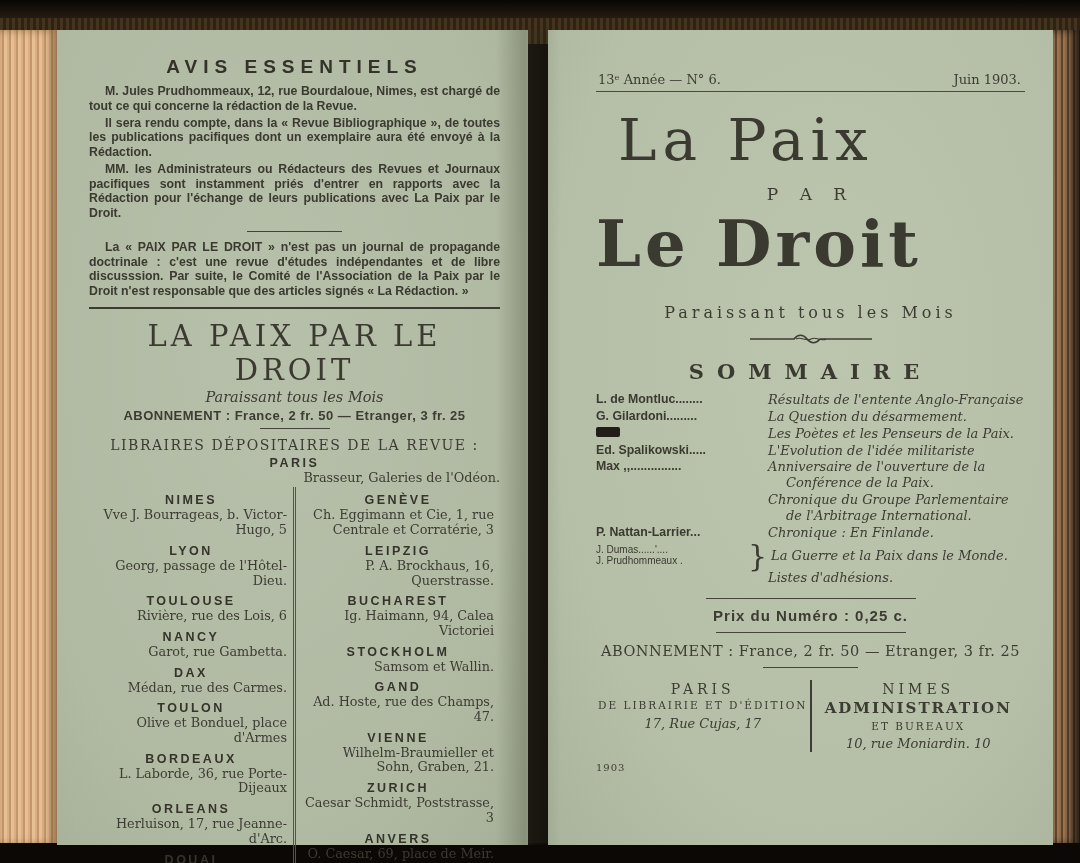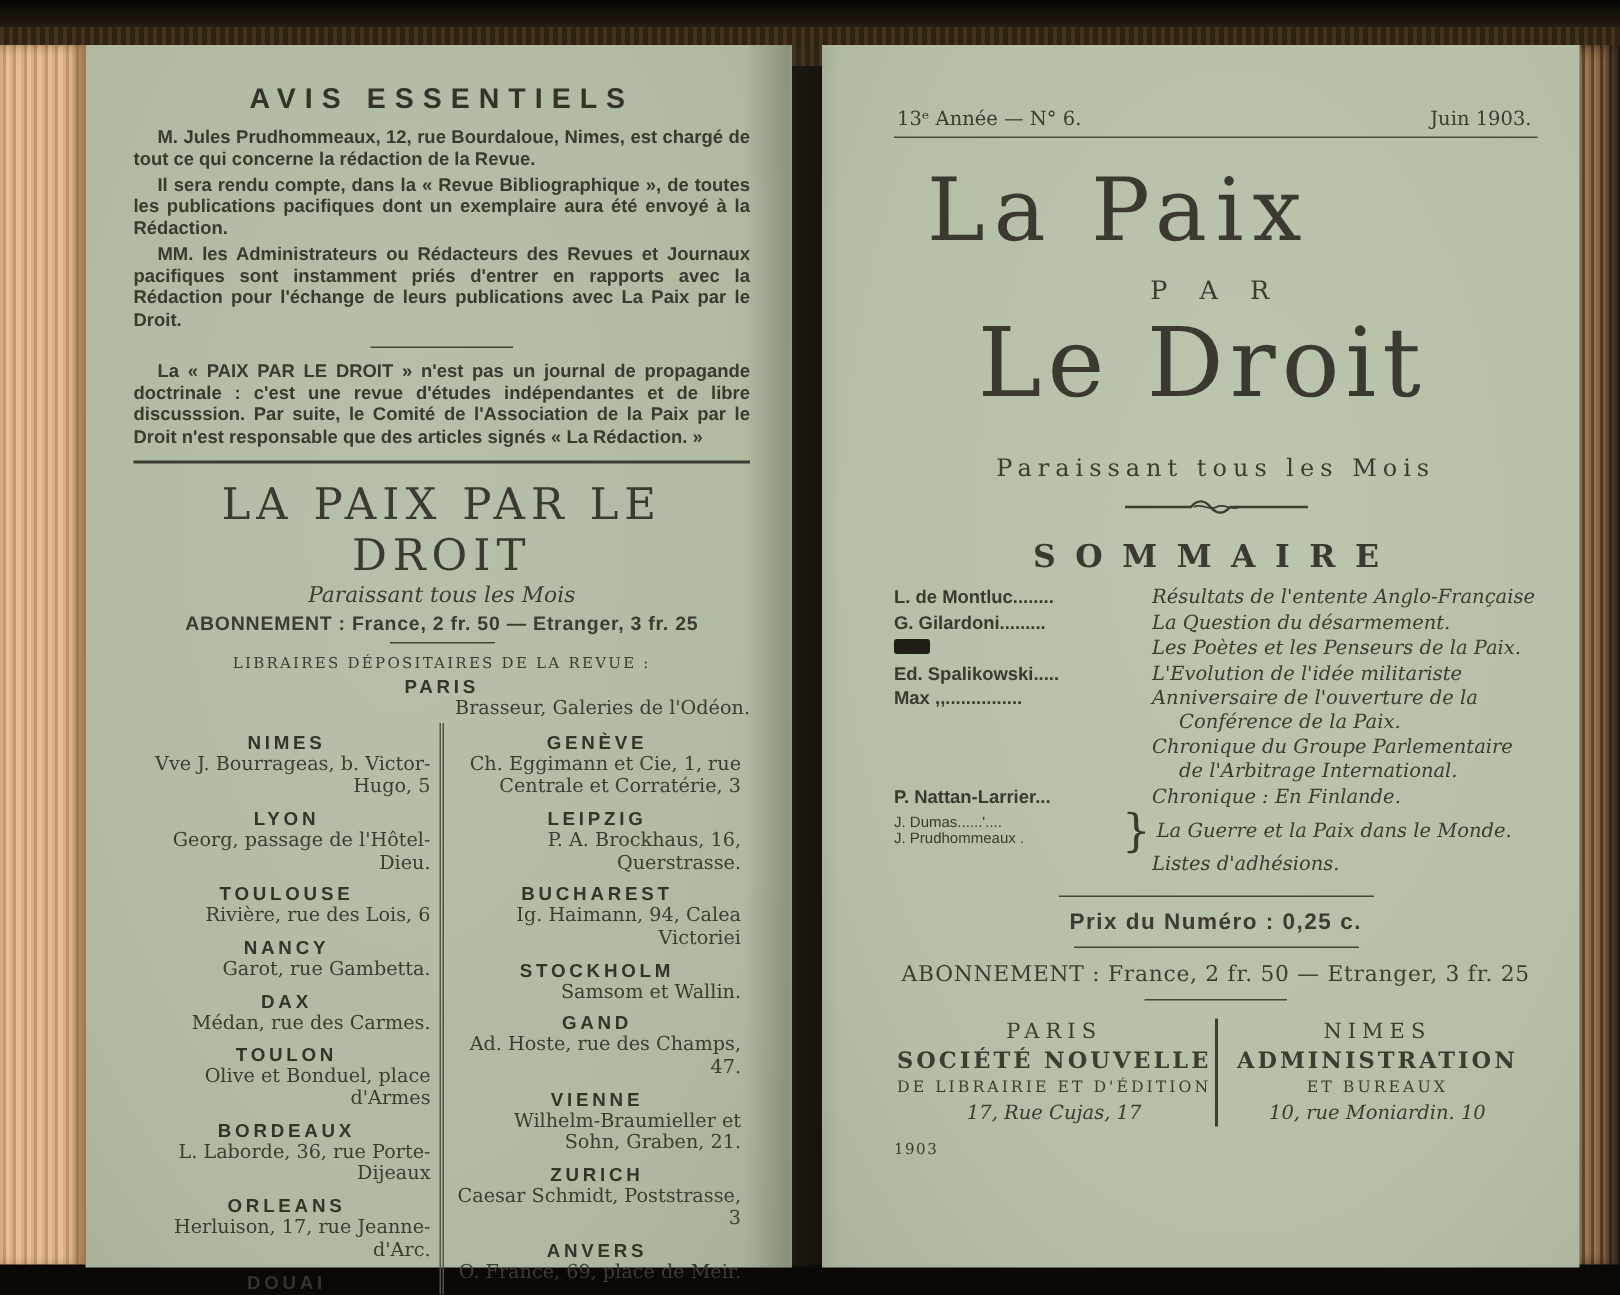--- a/index.html
+++ b/index.html
@@ -42,35 +42,35 @@
   .avis-sep{width:95px;margin:10px auto 8px;}
 
   
   .lp-masthead{ text-align:center;font-size:29px;letter-spacing:4px;margin:10px 0 2px;
     font-family:"DejaVu Serif",serif;color:#3a3a31;}
   .lp-sub{text-align:center;font-style:italic;font-size:14.5px;margin:0 0 3px;}
   .lp-abon{text-align:center;font-family:"Liberation Sans",sans-serif;font-weight:bold;
     font-size:13px;letter-spacing:.5px;margin:0;}
   .lp-abon-rule{width:70px;margin:5px auto 8px;}
 
-  .lib-heading{text-align:center;font-size:10px;letter-spacing:1.5px;margin:2px 0 3px;}
+  .lib-heading{text-align:center;font-size:14px;letter-spacing:1.5px;margin:2px 0 3px;}
   .city{ text-align:center;font-family:"Liberation Sans",sans-serif;font-weight:bold;
     font-size:12.5px;letter-spacing:2.5px;margin:6px 0 1px;color:#34342b;}
   .dealer{text-align:right;font-size:12.8px;margin:0;line-height:1.15;}
 
   .columns{display:flex;margin-top:2px;}
   .col{flex:1;padding:0 6px;}
   .col-left{border-right:3px double #55554a;}
 
   
   .rp-header{display:flex;justify-content:space-between;font-size:13px;
     padding:0 4px 4px 2px;border-bottom:1.5px solid #4a4a3f;}
   .rp-title1{font-size:58px;margin:14px 0 0 22px;letter-spacing:6px;color:#3a3a31;}
   .rp-par{text-align:center;font-size:17px;letter-spacing:8px;margin:10px 0 2px;}
-  .rp-title2{font-size:64px;text-align:center;margin:2px 18px 0 0;letter-spacing:4px;color:#3a3a31;}
+  .rp-title2{font-size:64px;text-align:left;margin:2px 18px 0 0;letter-spacing:4px;color:#3a3a31;font-weight:bold;}
   .rp-sub{text-align:center;font-size:16px;letter-spacing:4px;margin:22px 0 8px;}
   .flourish-wrap{text-align:center;margin:2px 0 10px;}
 
   .som-heading{text-align:center;font-size:21px;font-weight:bold;letter-spacing:13px;
     margin:6px 0 8px;color:#3a3a30;}
   .som-row{display:flex;align-items:flex-start;line-height:1.22;margin:0 0 1px;}
   .som-author{flex:0 0 172px;font-family:"Liberation Sans",sans-serif;font-weight:bold;
     font-size:12.3px;color:#3a3a30;white-space:nowrap;overflow:hidden;}
   .som-title{flex:1;font-style:italic;font-size:13px;padding-left:18px;text-indent:-18px;}
   .blot{display:inline-block;width:24px;height:10px;background:#211d17;border-radius:2px;}
@@ -156,21 +156,21 @@
         <div class="dealer">Ig. Haimann, 94, Calea Victoriei</div>
         <div class="city">STOCKHOLM</div>
         <div class="dealer">Samsom et Wallin.</div>
         <div class="city">GAND</div>
         <div class="dealer">Ad. Hoste, rue des Champs, 47.</div>
         <div class="city">VIENNE</div>
         <div class="dealer">Wilhelm-Braumieller et Sohn, Graben, 21.</div>
         <div class="city">ZURICH</div>
         <div class="dealer">Caesar Schmidt, Poststrasse, 3</div>
         <div class="city">ANVERS</div>
-        <div class="dealer">O. France, 69, place de Meir.</div>
+        <div class="dealer">O. Caesar, 69, place de Meir.</div>
 
       </div>
     </div>
 
   </div>
 
   <div class="page page-right">
 
     <div class="rp-header">
       <span>13ᵉ Année — N° 6.</span>
@@ -235,21 +235,20 @@
     <hr class="rule rp-rule-mid">
     <div class="rp-price">Prix du Numéro : 0,25 c.</div>
     <hr class="rule rp-price-rule">
 
     <div class="rp-abon">ABONNEMENT : France, 2 fr. 50 — Etranger, 3 fr. 25</div>
     <hr class="rule rp-abon-rule">
 
     <div class="publishers">
       <div class="pub pub-left">
         <div class="pub-city">PARIS</div>
-        <div class="pub-name">SOCIÉTÉ NOUVELLE</div>
         <div class="pub-sub">DE LIBRAIRIE ET D'ÉDITION</div>
         <div class="pub-addr">17, Rue Cujas, 17</div>
       </div>
       <div class="pub">
         <div class="pub-city">NIMES</div>
         <div class="pub-name">ADMINISTRATION</div>
         <div class="pub-sub">ET BUREAUX</div>
         <div class="pub-addr">10, rue Moniardin. 10</div>
       </div>
     </div>

